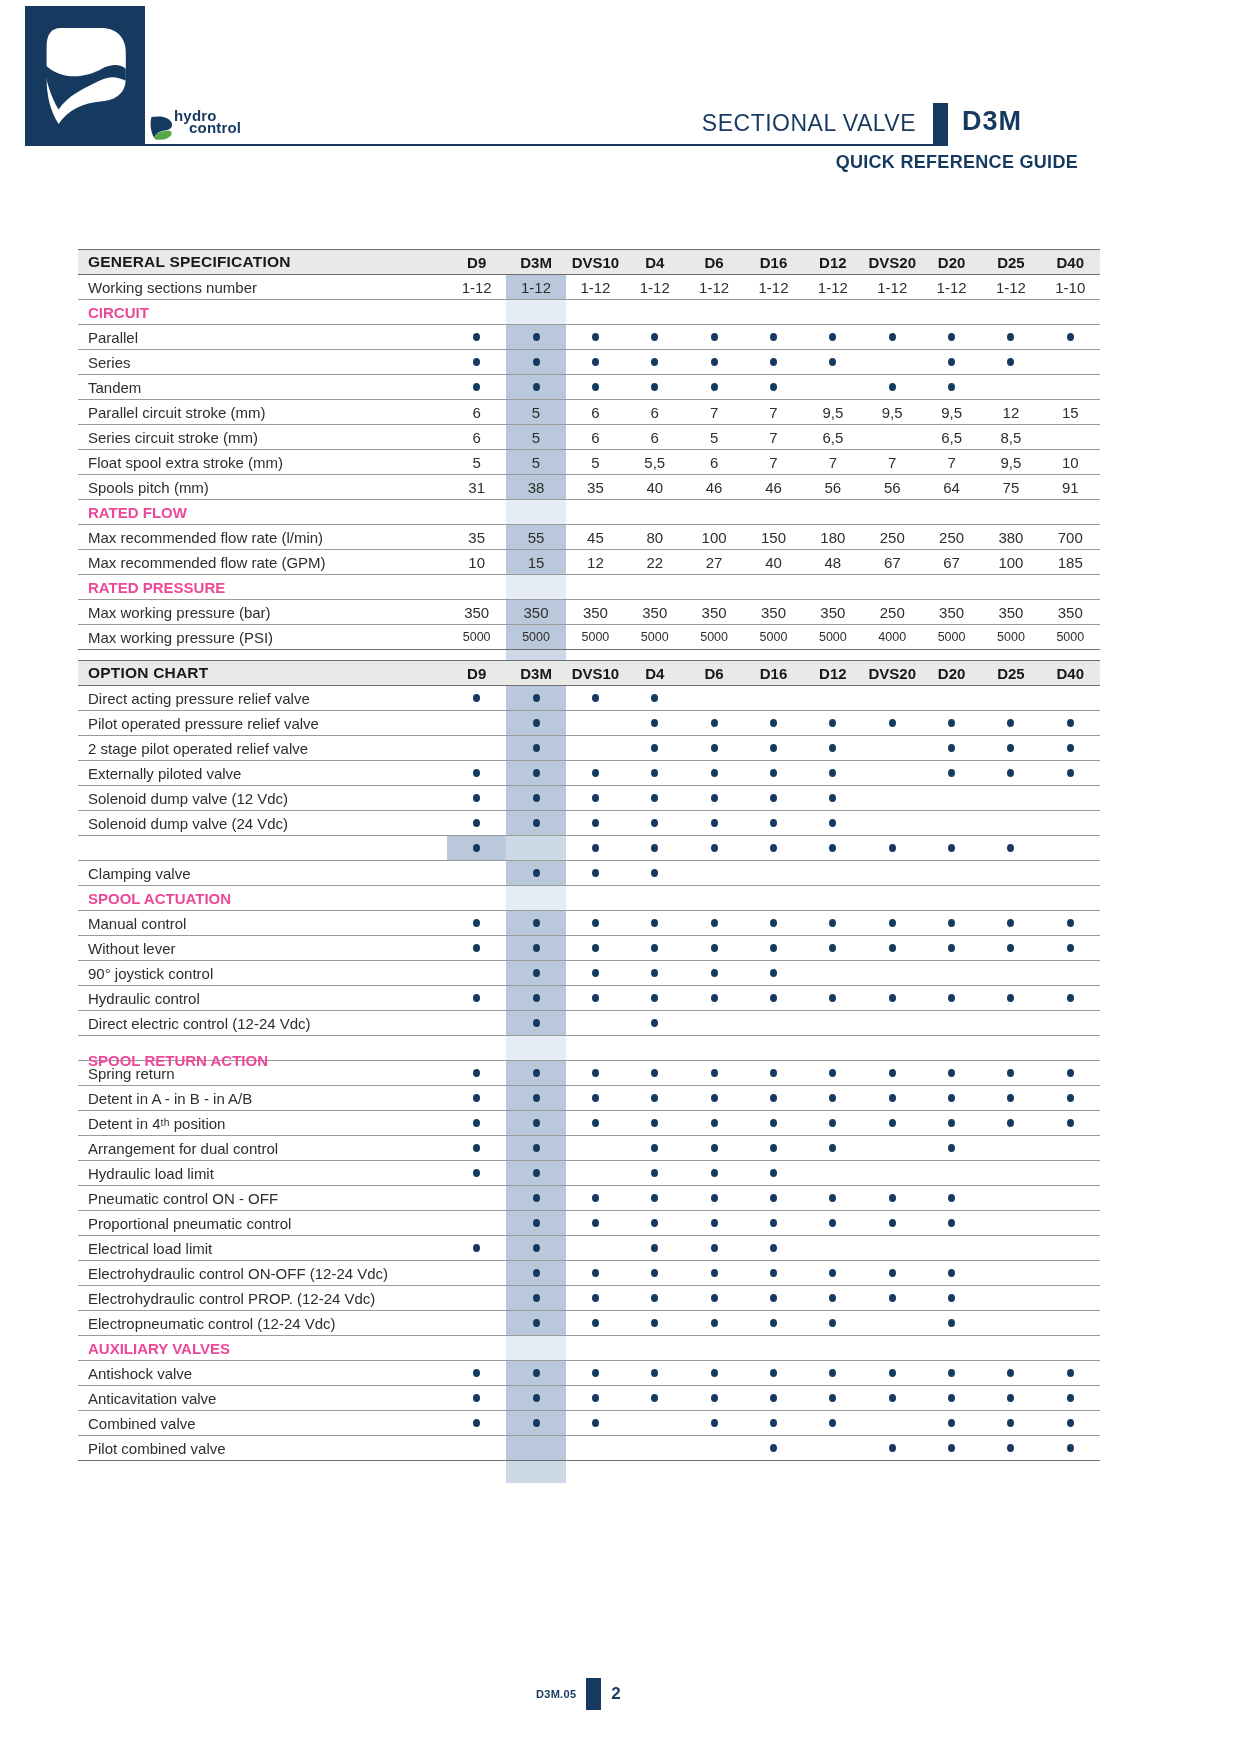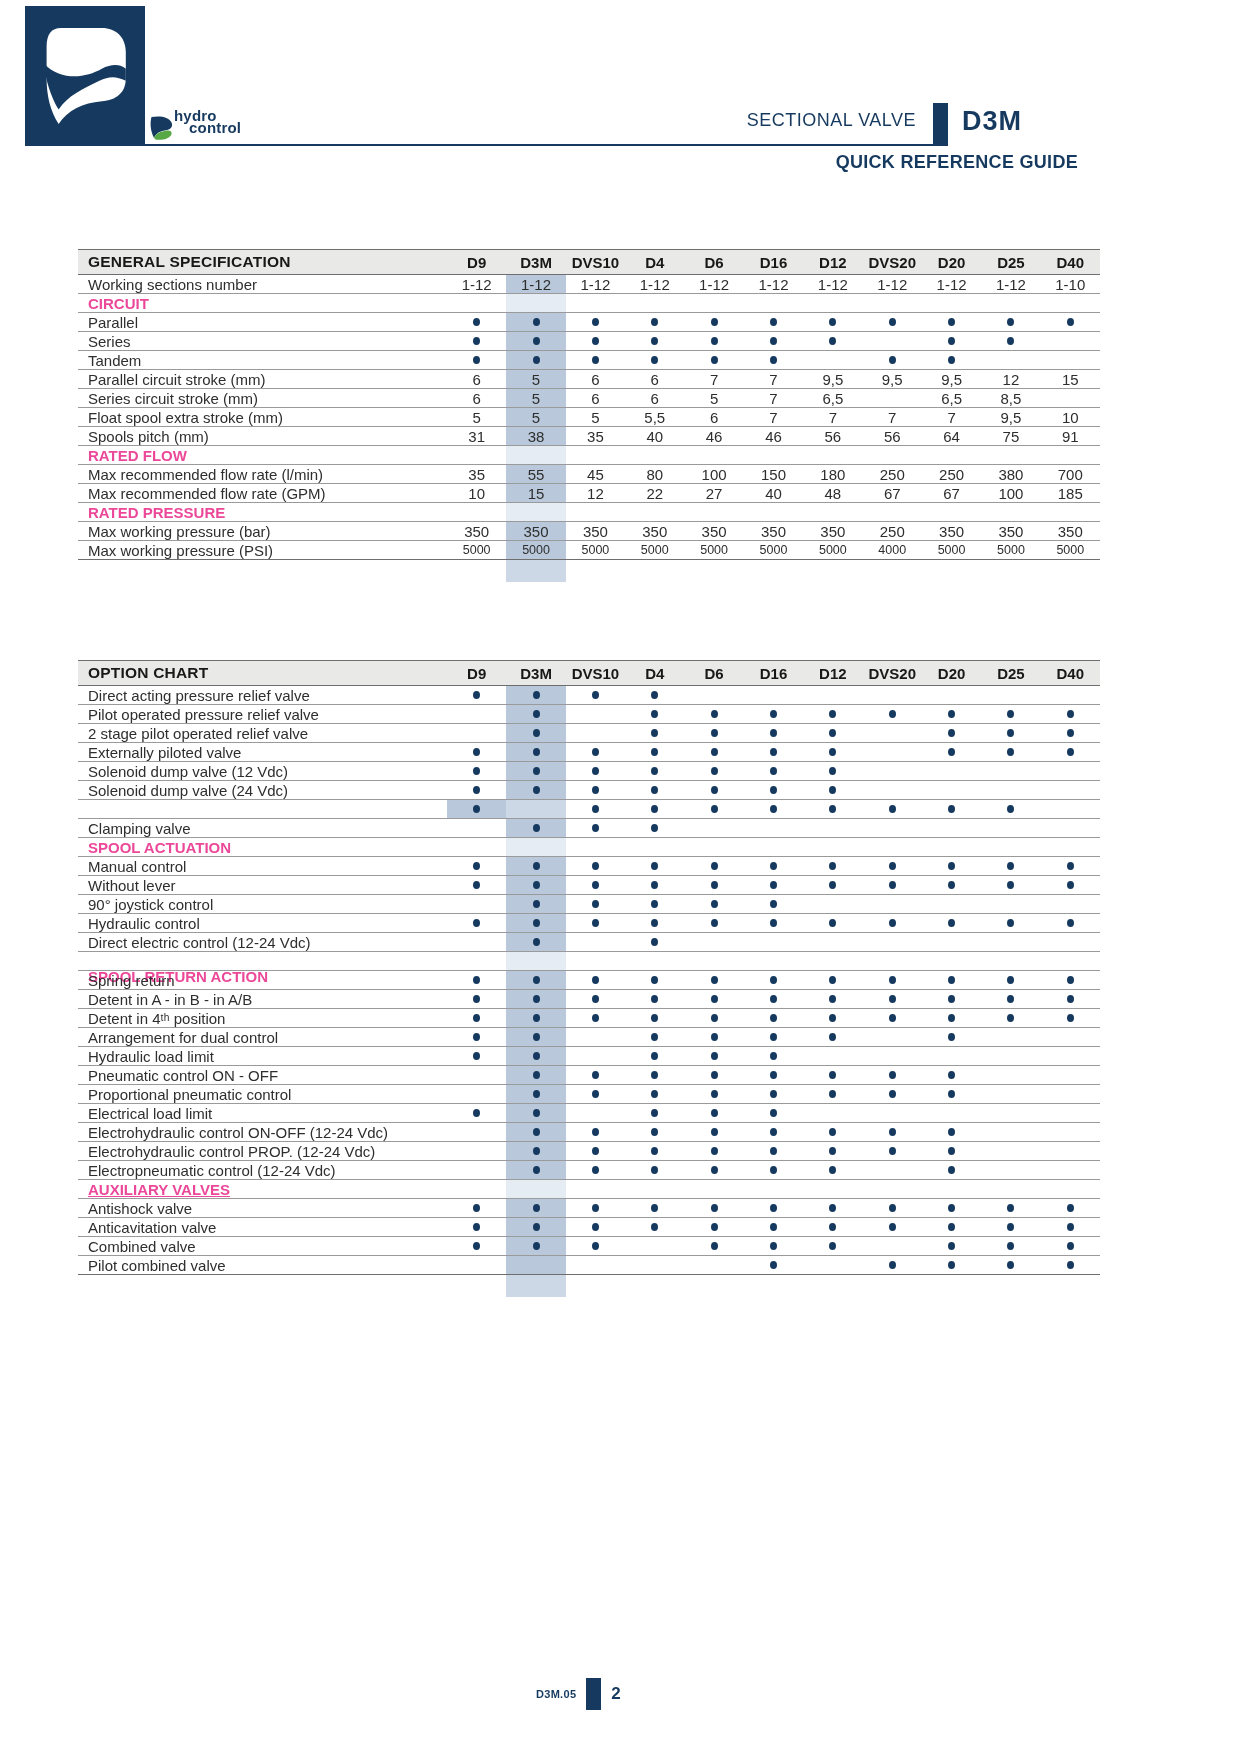--- a/index.html
+++ b/index.html
@@ -14,34 +14,34 @@
   
   .logo-square { position:absolute; left:25px; top:6px; width:120px; height:140px; background:var(--navy); }
   .logo-square svg { width:100%; height:100%; display:block; }
 
   .brand { position:absolute; left:148px; top:110px; display:flex; align-items:flex-start; }
   .brand svg { width:26px; height:27px; margin-top:4px; }
   .brand-text { font-weight:bold; color:var(--navy); font-size:15px; line-height:12px; letter-spacing:0.2px; }
   .brand-text .l2 { display:block; margin-left:15px; }
 
   .header-rule { position:absolute; left:25px; top:144px; width:908px; height:2px; background:var(--navy); }
-  .doc-type { position:absolute; top:110px; left:0; width:916px; text-align:right; font-size:18px; color:var(--navy); letter-spacing:0.5px; }
+  .doc-type { position:absolute; top:110px; left:0; width:916px; text-align:right; font-size:23px; color:var(--navy); letter-spacing:0.5px; }
   .header-bar { position:absolute; left:933px; top:103px; width:15px; height:43px; background:var(--navy); }
   .model { position:absolute; left:962px; top:106px; font-size:27px; font-weight:bold; color:var(--navy); letter-spacing:1px; }
 
   .page-title { position:absolute; top:152px; left:78px; width:1000px; text-align:right; font-size:18px; font-weight:bold; color:var(--navy); letter-spacing:0.3px; }
 
   
   .table { position:absolute; left:78px; width:1022px; }
   #t0 { top:213px;margin-top:36px; }
   #t1 { top:660px; }
 
   .band { position:absolute; top:26px; bottom:-22px; background:var(--highlight_light); z-index:0; }
 
-  .t-row { position:relative; z-index:1; display:grid; grid-template-columns: var(--labelw) repeat(11, 1fr); height:19px; align-items:stretch; border-bottom:1px solid var(--line); }
+  .t-row { position:relative; z-index:1; display:grid; grid-template-columns: var(--labelw) repeat(11, 1fr); height:25px; align-items:stretch; border-bottom:1px solid var(--line); }
   .t-header { height:26px; background:var(--header_gray); border-top:1px solid #6e6e6e; border-bottom:1px solid #6e6e6e; font-weight:bold; color:#181818; }
   .t-section { background:rgba(255,255,255,0.5); font-weight:bold; color:#ec4899; }
   .t-row:last-child { border-bottom:1px solid #6e6e6e; }
 
   .t-label { padding-left:10px; font-size:15px; white-space:nowrap; display:flex; align-items:center; }
   .t-header .t-label { font-size:15.5px; letter-spacing:0.2px; }
   .t-cell { text-align:center; font-size:15px; display:flex; align-items:center; justify-content:center; height:100%; }
   .t-cell.hi { background:var(--highlight); }
   .t-data.small .t-cell { font-size:12.5px; font-stretch:condensed; }
   .dot { width:7px; height:8px; border-radius:50%; background:var(--navy); display:inline-block; }
@@ -1053,21 +1053,21 @@
         <span class="dot"></span>
       </div>
       <div class="t-cell"></div>
       <div class="t-cell">
         <span class="dot"></span>
       </div>
       <div class="t-cell"></div>
       <div class="t-cell"></div>
     </div>
     <div class="t-row t-section">
-      <div class="t-label" style="grid-column: 1 / -1; text-decoration: underline;">AUXILIARY VALVES</div>
+      <div class="t-label" style="grid-column: 1 / -1;">AUXILIARY VALVES</div>
     </div>
     <div class="t-row t-data">
       <div class="t-label">Antishock valve</div>
       <div class="t-cell">
         <span class="dot"></span>
       </div>
       <div class="t-cell hi">
         <span class="dot"></span>
       </div>
       <div class="t-cell">

